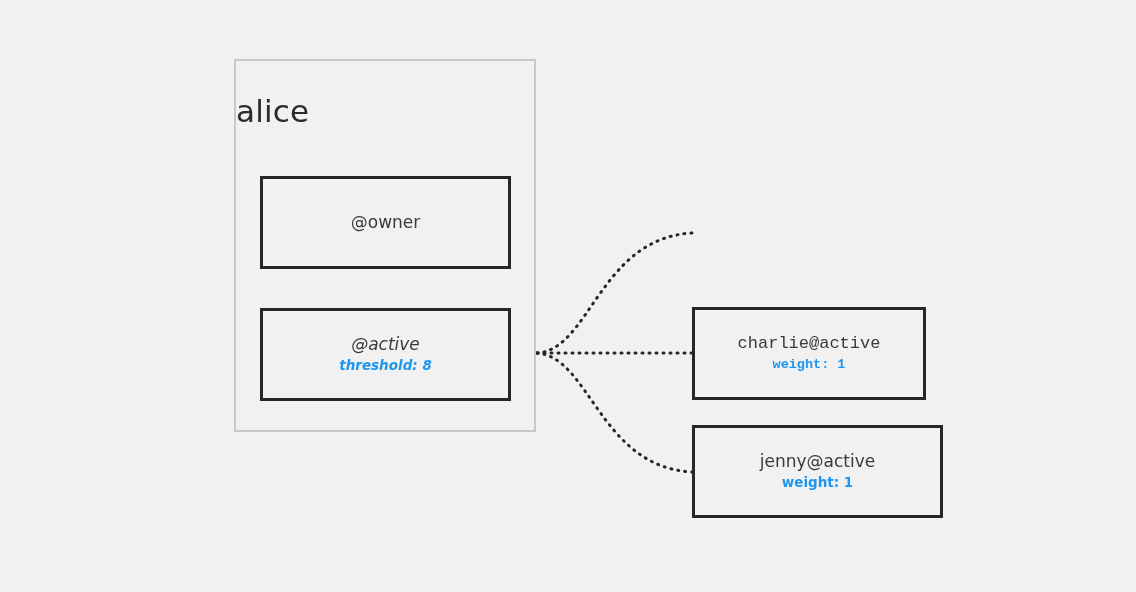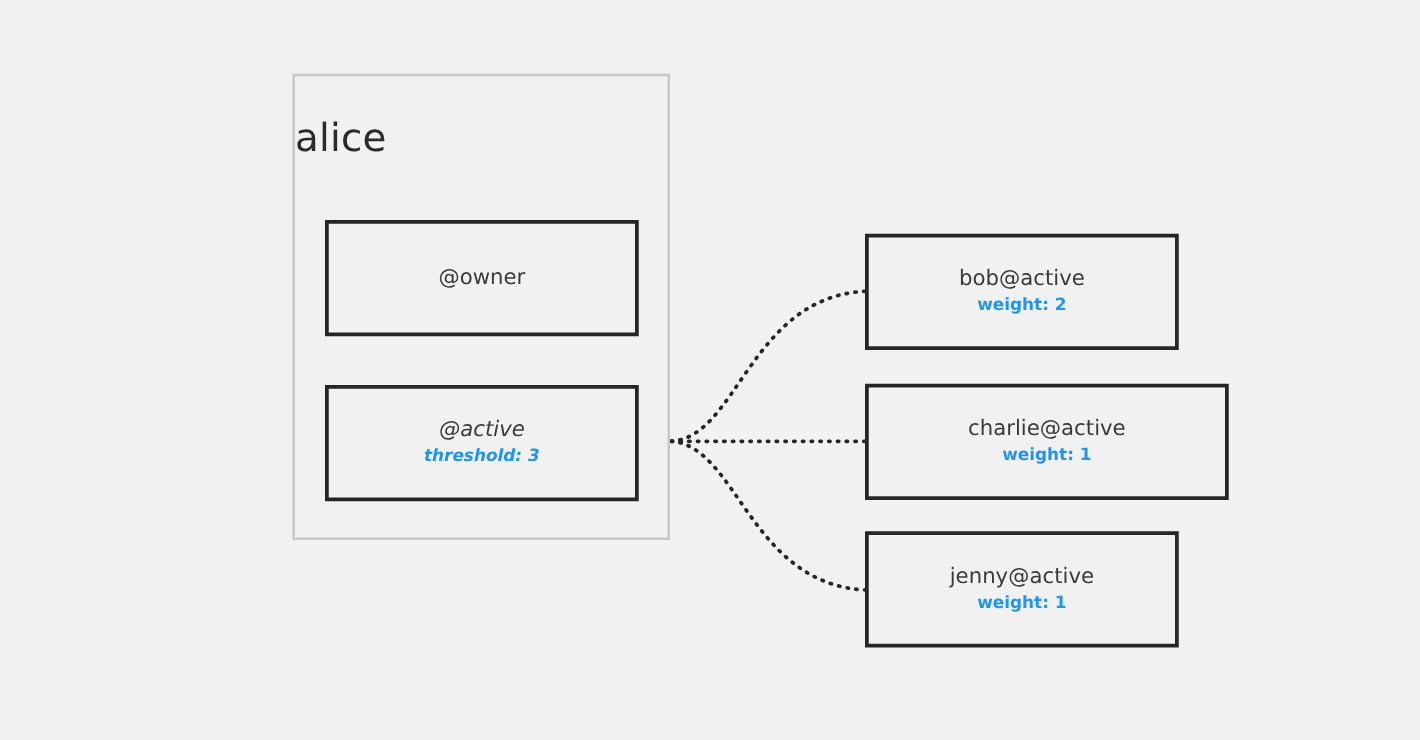--- a/index.html
+++ b/index.html
@@ -76,21 +76,21 @@
     color: #1e96f0;
     line-height: 1.3;
     margin-top: 2px;
     white-space: nowrap;
   }
 
   
   #node-owner  { left: 260px; top: 176px; width: 251px; height: 93px; }
   #node-active { left: 260px; top: 308px; width: 251px; height: 93px; font-style: italic; }
   #node-bob     { left: 692px; top: 187px; width: 251px; height: 93px; }
-  #node-charlie { left: 692px; top: 307px; width: 291px; height: 93px; }
+  #node-charlie { left: 692px; top: 307px; width: 234px; height: 93px; font-family: Liberation Mono, monospace; }
   #node-jenny   { left: 692px; top: 425px; width: 251px; height: 93px; }
 </style>
 </head>
 <body>
 
 <div id="canvas">
 
   <svg id="edge-layer" viewBox="0 0 1136 592" width="1136" height="592" xmlns="http://www.w3.org/2000/svg">
 
     <path d="M385,269 L385,308" fill="none" stroke="#262626" stroke-width="3" stroke-linecap="round" stroke-dasharray="1 6"></path>
@@ -107,27 +107,23 @@
   <div class="cluster">
     <div class="cluster-title">alice</div>
   </div>
 
   <div class="node" id="node-owner">
     <div class="node-title">@owner</div>
   </div>
 
   <div class="node" id="node-active">
     <div class="node-title">@active</div>
-    <div class="node-meta">threshold: 3</div>
+    <div class="node-meta">threshold: 8</div>
   </div>
 
-  <div class="node" id="node-bob">
-    <div class="node-title">bob@active</div>
-    <div class="node-meta">weight: 2</div>
-  </div>
 
   <div class="node" id="node-charlie">
     <div class="node-title">charlie@active</div>
     <div class="node-meta">weight: 1</div>
   </div>
 
   <div class="node" id="node-jenny">
     <div class="node-title">jenny@active</div>
     <div class="node-meta">weight: 1</div>
   </div>

